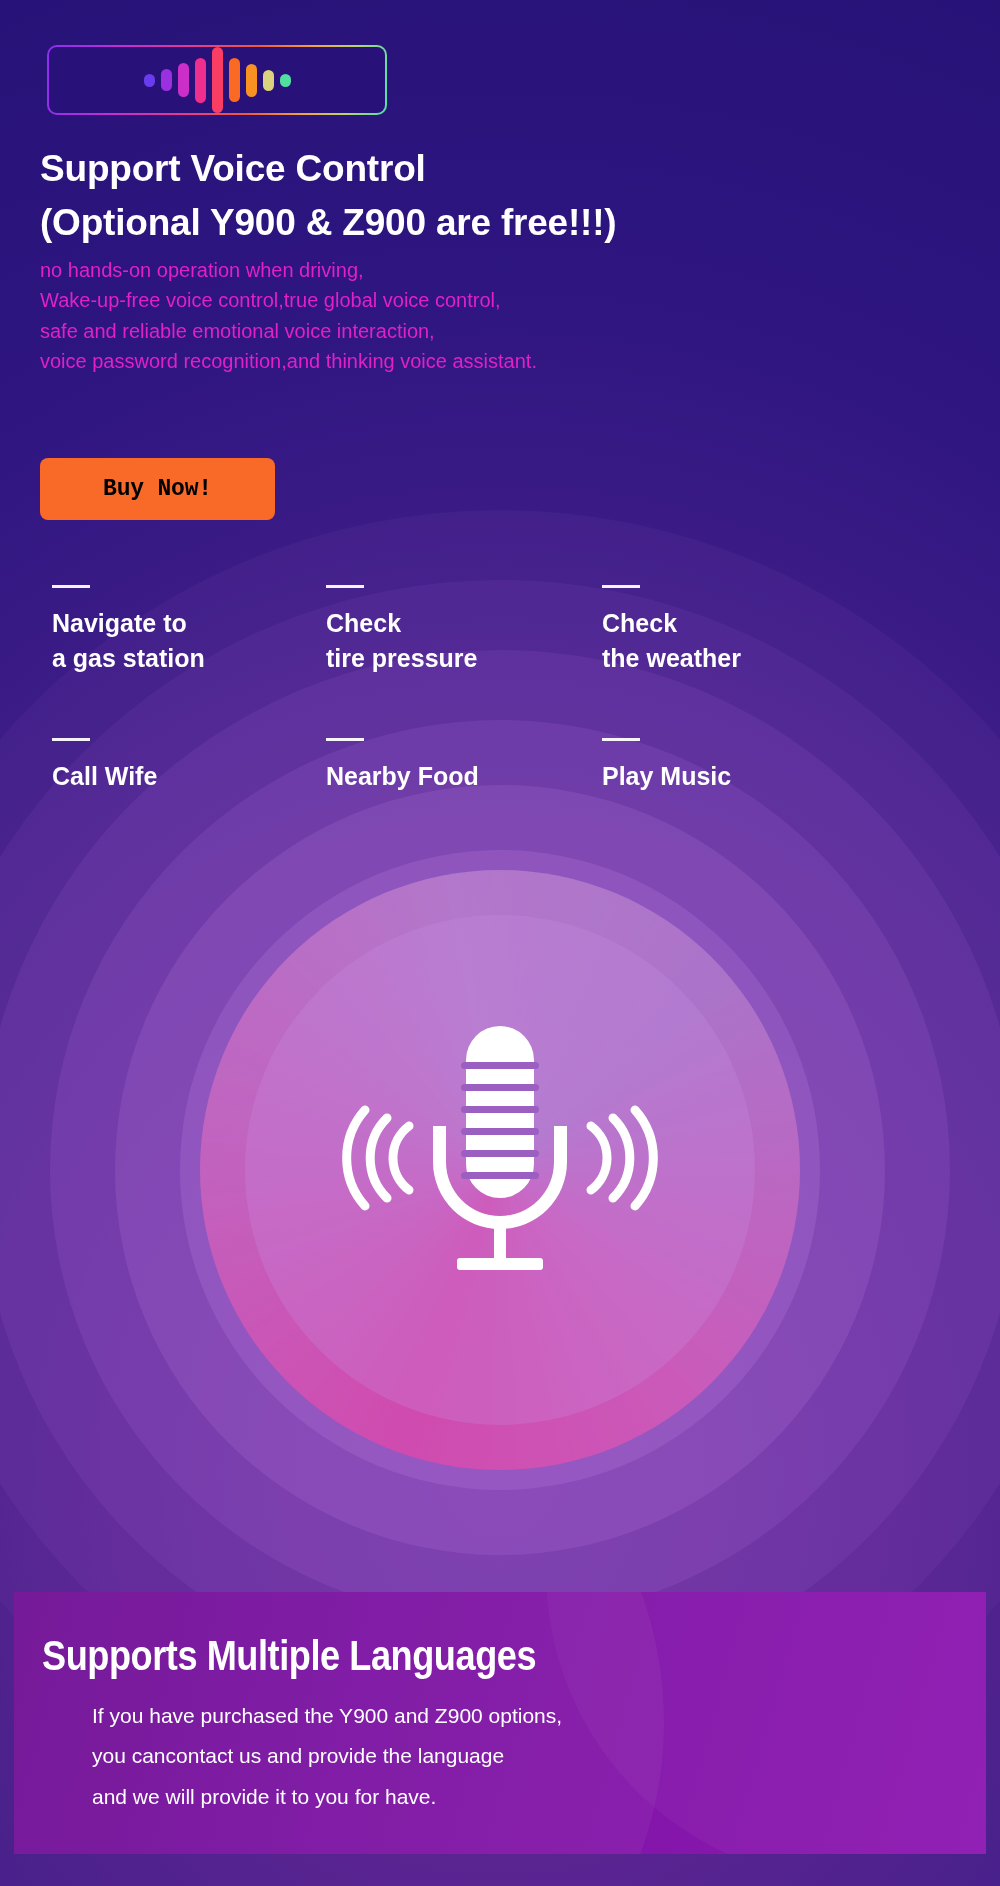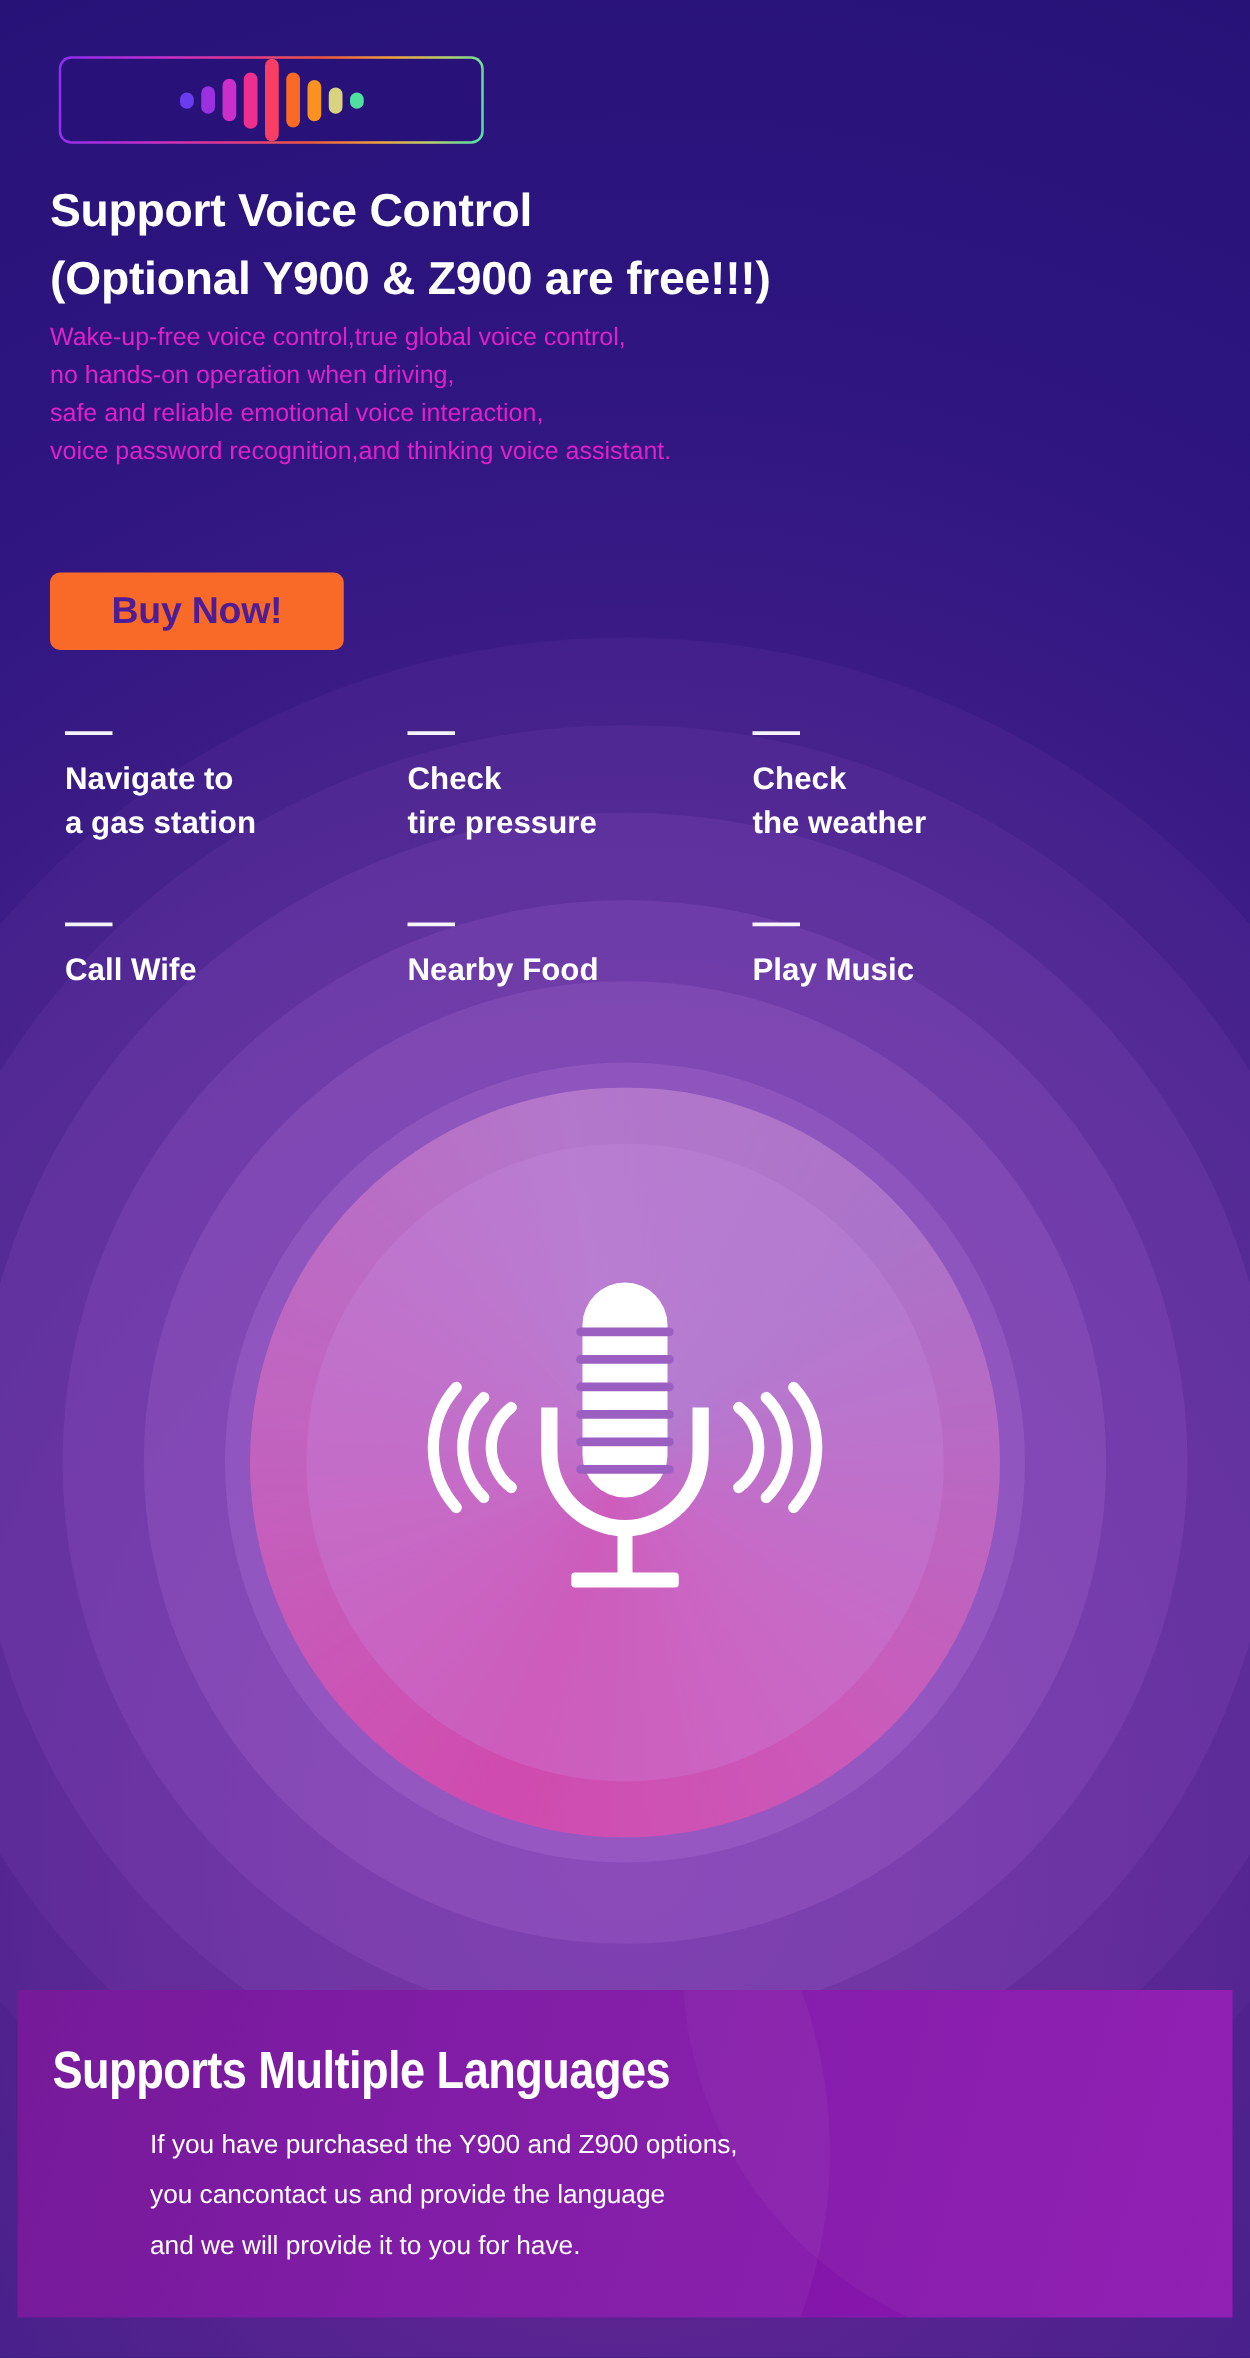--- a/index.html
+++ b/index.html
@@ -123,23 +123,23 @@
   
   #buy-btn {
     position:absolute;
     left:40px;
     top:458px;
     width:235px;
     height:62px;
     background:#f96a28;
     border:none;
     border-radius:8px;
-    color:#4c1d95;
-    font-family:Liberation Sans, sans-serif;
-    font-size:30px;
+    color:#000000;
+    font-family:Liberation Mono, monospace;
+    font-size:23px;
     font-weight:bold;
     cursor:pointer;
     letter-spacing:-0.2px;
   }
 
   
   #features {
     position:absolute;
     left:52px;
     top:585px;
@@ -196,21 +196,21 @@
     color:#ffffff;
     font-size:42px;
     font-weight:bold;
     letter-spacing:-0.5px;
     transform:scaleX(0.86);
     transform-origin:left center;
     white-space:nowrap;
   }
   #lang-body {
     position:relative;
-    margin:16px 0 0 106px;
+    margin:16px 0 0 78px;
     color:#ffffff;
     font-size:21px;
     line-height:1.92;
   }
   #lang-body .lline { display:block; white-space:nowrap; }
 </style>
 </head>
 <body>
 
 <div id="page">
@@ -275,22 +275,22 @@
         <div class="wbar" style="height: 13px; background: rgb(79, 224, 160);"></div>
       </div>
   </div>
 
   <h1 id="headline">
     <span>Support Voice Control</span><br>
     <span>(Optional Y900 &amp; Z900 are free!!!)</span>
   </h1>
 
   <div id="subtitle">
+      <span class="sline">no hands-on operation when driving,</span>
       <span class="sline">Wake-up-free voice control,true global voice control,</span>
-      <span class="sline">no hands-on operation when driving,</span>
       <span class="sline">safe and reliable emotional voice interaction,</span>
       <span class="sline">voice password recognition,and thinking voice assistant.</span>
     </div>
 
   <button id="buy-btn">Buy Now!</button>
 
   <div id="features">
       <div class="feat">
         <div class="feat-dash"></div>
         <div class="feat-label">Navigate to

